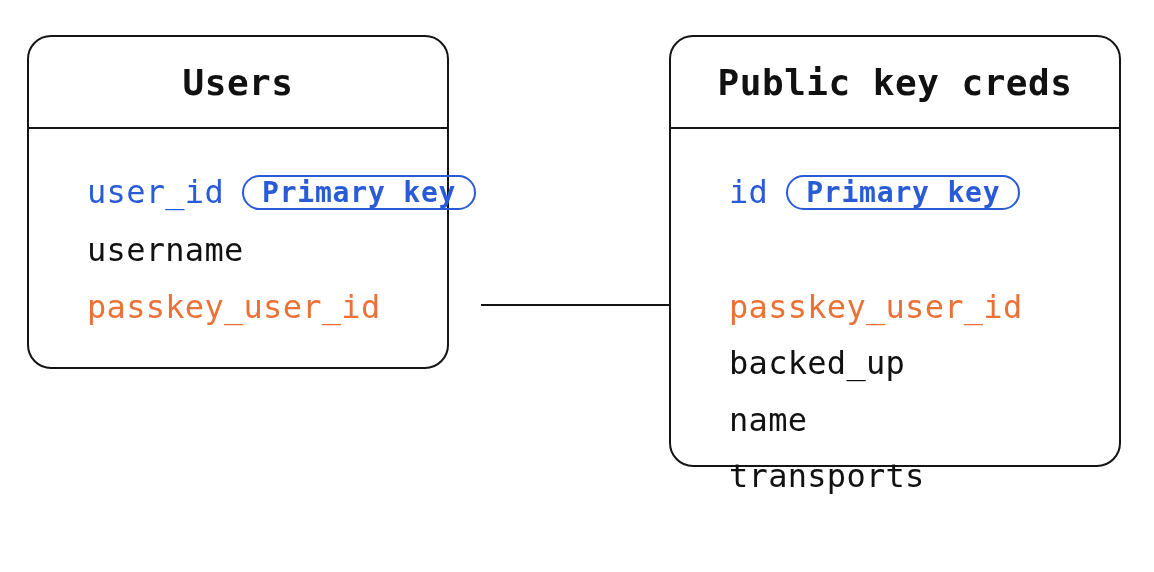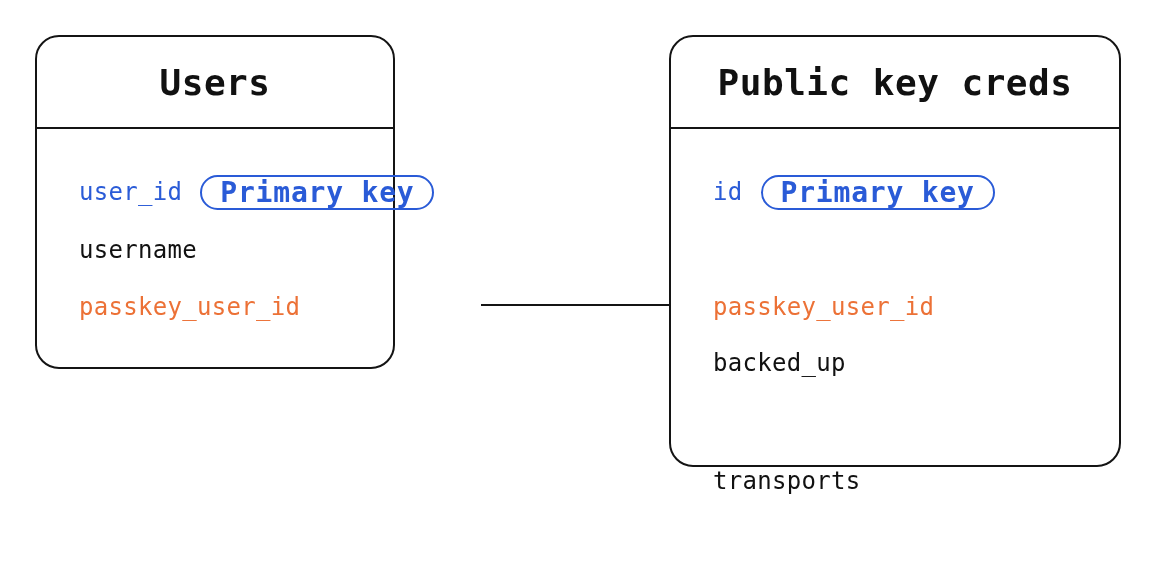--- a/index.html
+++ b/index.html
@@ -16,21 +16,21 @@
     position: relative;
   }
   .canvas { position: absolute; inset: 0; }
 
   .table-card {
     position: absolute;
     background: #ffffff;
     border: 2px solid var(--line);
     border-radius: 24px;
   }
-  .card-users  { left: 35px;  top: 35px; width: 360px; height: 334px; }
+  .card-users  { left: 27px;  top: 35px; width: 422px; height: 334px; }
   .card-creds  { left: 669px; top: 35px; width: 452px; height: 432px; }
 
   .card-header {
     height: 92px;
     border-bottom: 2px solid var(--line);
     display: flex;
     align-items: center;
     justify-content: center;
   }
   .card-title {
@@ -51,23 +51,24 @@
   }
   
   .r0 { top: 136px; }
   .r1 { top: 194px; }
   .r2 { top: 251px; }
   .r3 { top: 307px; }
   .r4 { top: 364px; }
   .r5 { top: 420px; align-items: flex-end; }
 
   .field-name {
-    font-size: 24px;
+    font-size: 32px;
     color: #111111;
     letter-spacing: 0.3px;
+    margin-left: 16px;
   }
   .field-name.blue   { color: var(--blue); }
   .field-name.orange { color: var(--orange); }
 
   .pk-badge {
     display: inline-flex;
     align-items: center;
     margin-left: 18px;
     height: 35px;
     padding: 0 18px;
@@ -118,18 +119,21 @@
     <div class="field-row r0">
       <span class="field-name blue">id</span>
       <span class="pk-badge">Primary key</span>
     </div>
     <div class="field-row r2">
       <span class="field-name orange">passkey_user_id</span>
     </div>
     <div class="field-row r3">
       <span class="field-name">backed_up</span>
     </div>
+    <div class="field-row r4">
+      <span class="field-name">name</span>
+    </div>
     <div class="field-row r5">
       <span class="field-name">transports</span>
     </div>
   </div>
 
 </div>
 
 </body></html>

